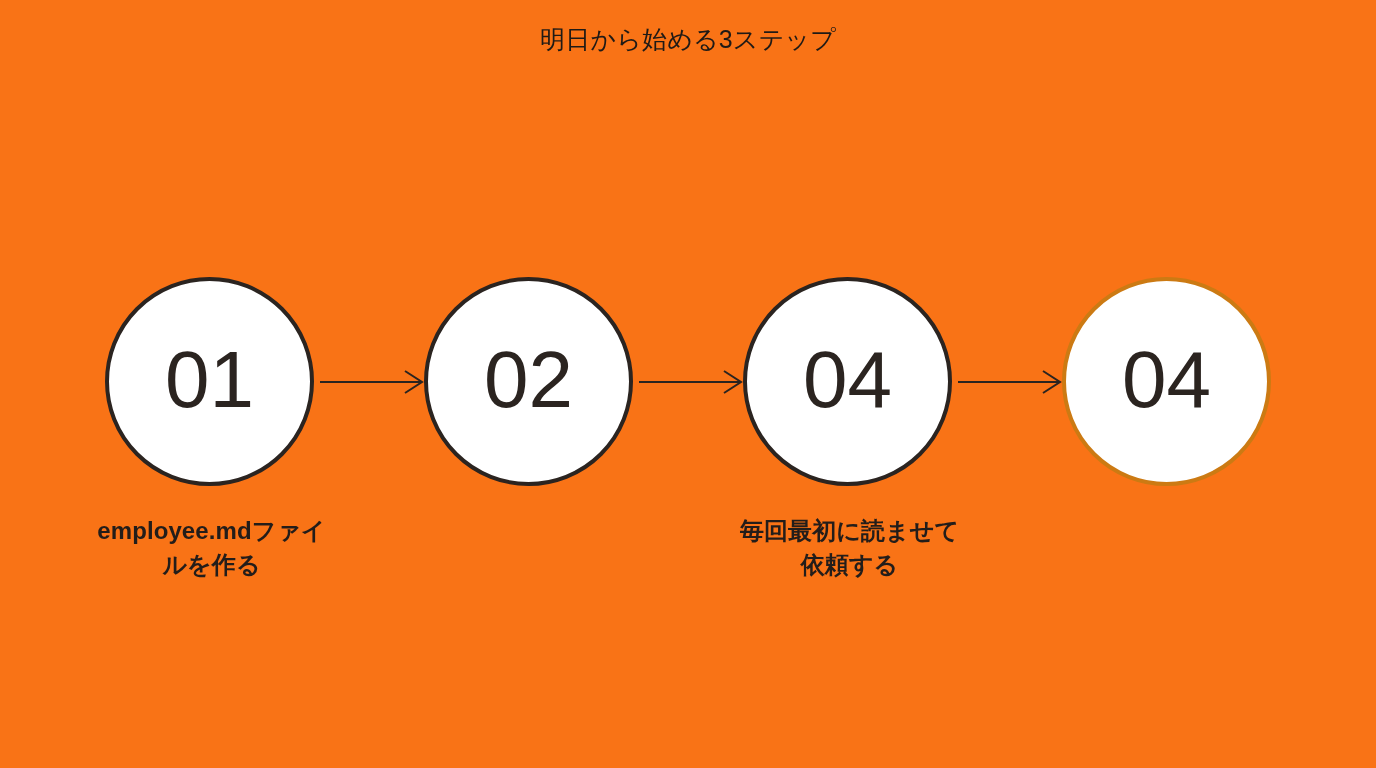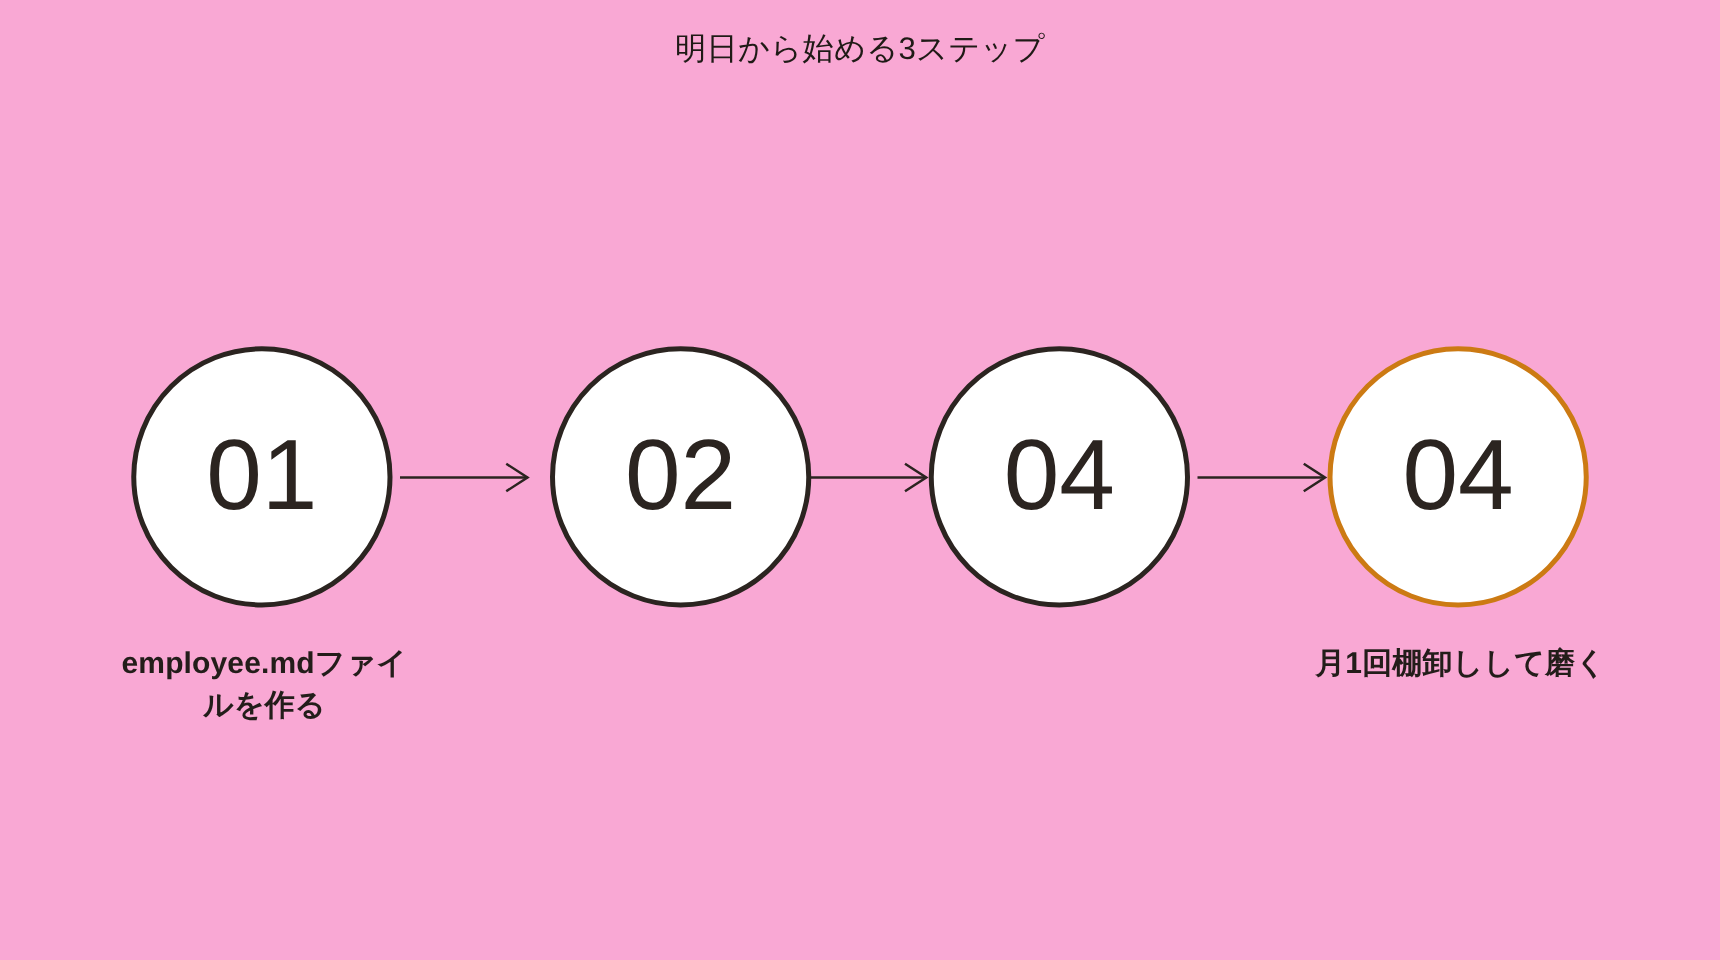--- a/index.html
+++ b/index.html
@@ -13,21 +13,21 @@
     background: #ffffff;
     font-family: "Liberation Sans", "DejaVu Sans", sans-serif;
     overflow: hidden;
     position: relative;
   }
 
   .slide {
     position: relative;
     width: 1376px;
     height: 768px;
-    background: #f9a8d4;
+    background: #f97316;
   }
 
   
   .slide-title {
     position: absolute;
     top: 24px;
     left: 0;
     width: 1376px;
     text-align: center;
     font-size: 25px;
@@ -99,21 +99,21 @@
     font-size: 24px;
     font-weight: 700;
     line-height: 1.42;
     color: #231d1a;
     letter-spacing: 0.1px;
     word-break: break-all;
   }
 
   
   .step-1 { left: 105px; }
-  .step-2 { left: 440px; }
+  .step-2 { left: 424px; }
   .step-3 { left: 743px; }
   .step-4 { left: 1062px; }
 </style>
 </head>
 <body>
 
 <div class="slide">
 
   <div class="slide-title">明日から始める3ステップ</div>
 
@@ -149,23 +149,23 @@
     <div class="step step-2">
       <div class="step-circle">
         <span class="step-number">02</span>
       </div>
     </div>
 
     <div class="step step-3">
       <div class="step-circle">
         <span class="step-number">04</span>
       </div>
+      <div class="step-label">毎回最初に読ませて依頼する</div>
     </div>
 
     <div class="step step-4">
       <div class="step-circle accent">
         <span class="step-number">04</span>
       </div>
-      <div class="step-label">月1回棚卸しして磨く</div>
     </div>
 
   </div>
 </div>
 
 </body></html>

